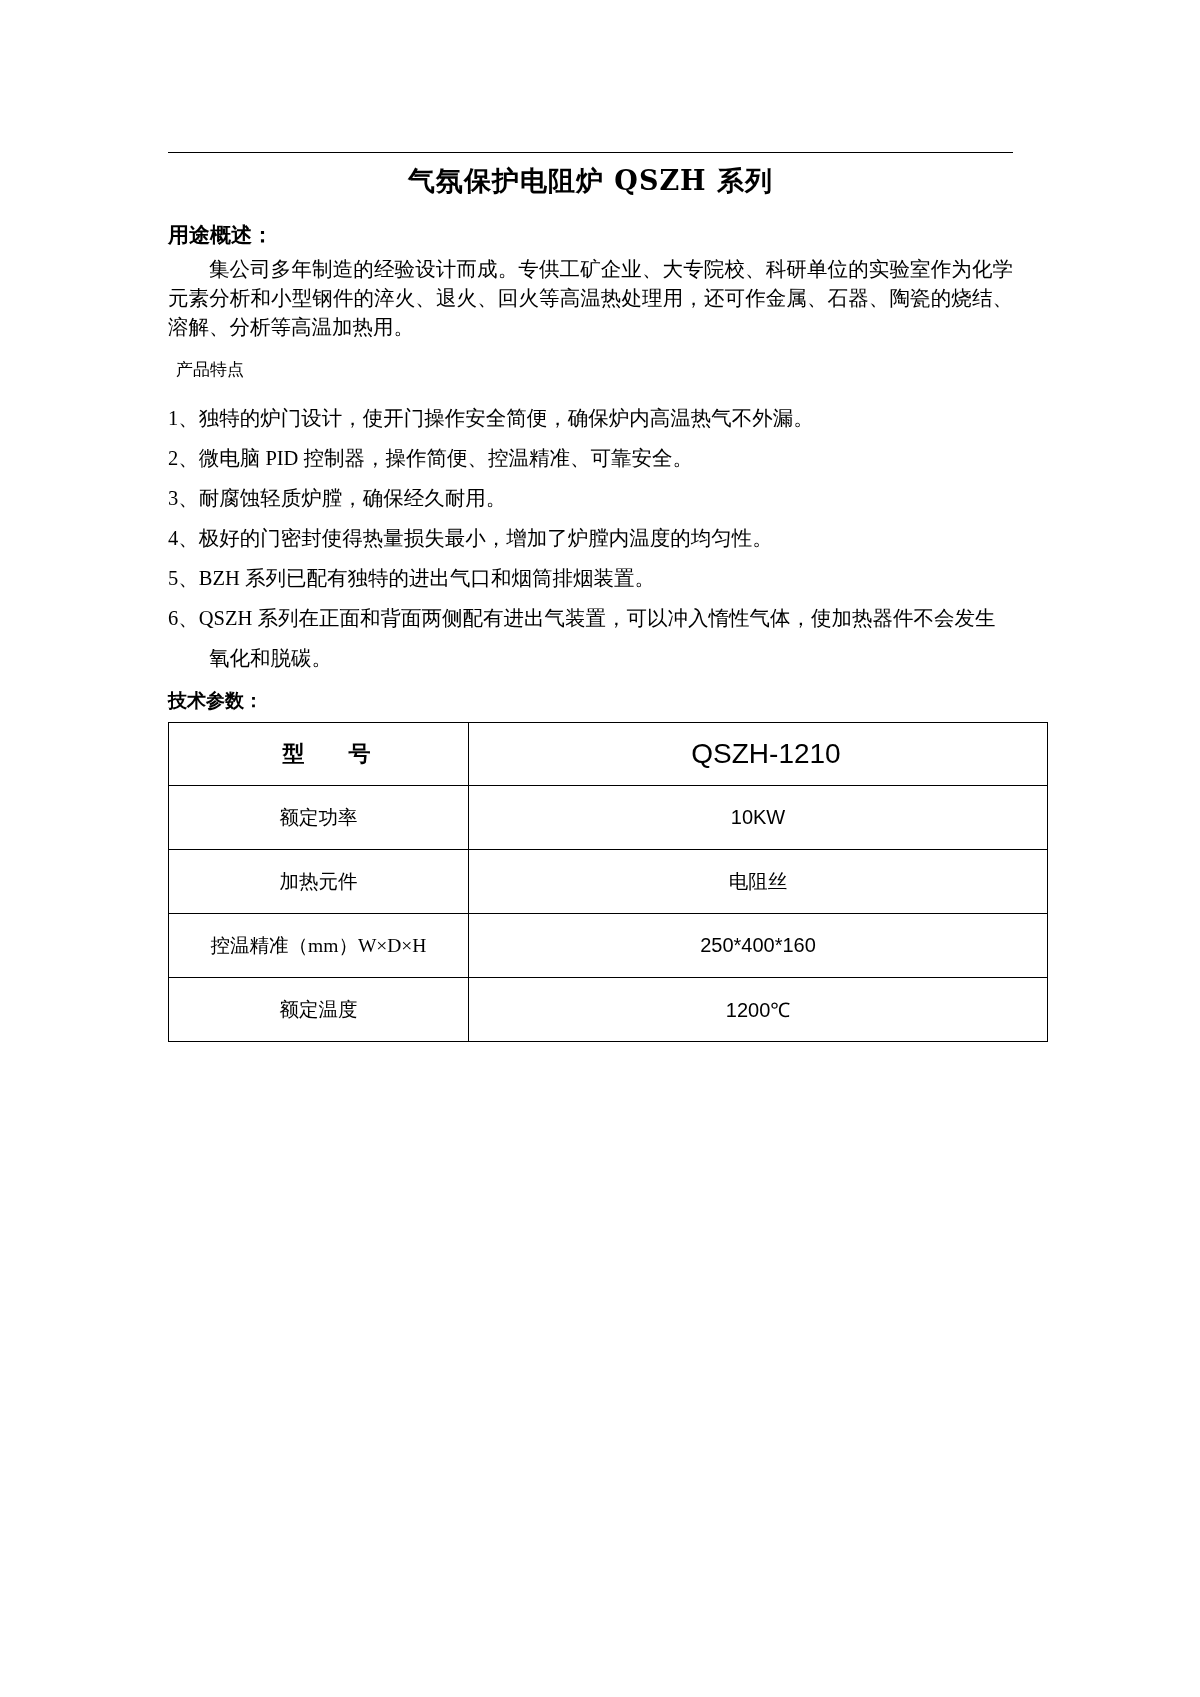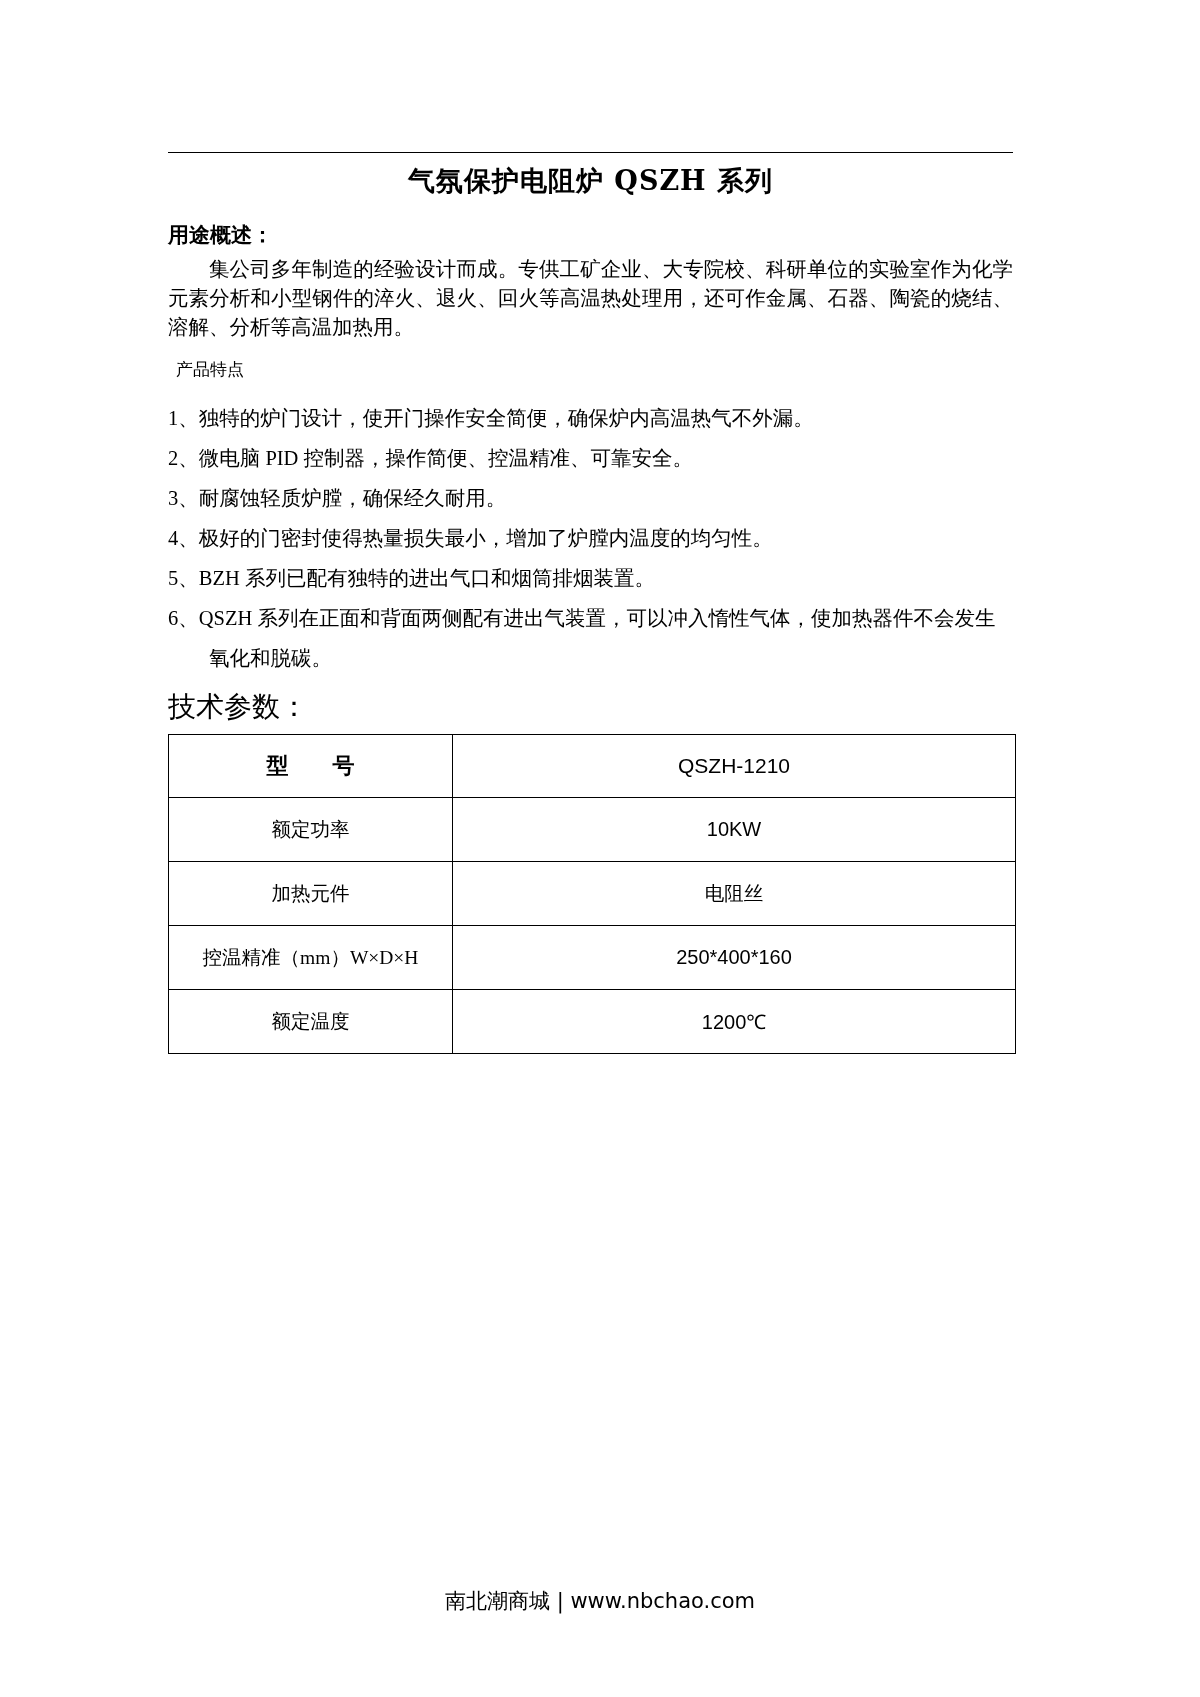--- a/index.html
+++ b/index.html
@@ -61,22 +61,22 @@
   .feat-line {
     font-size: 20.5px;
     line-height: 40px;
     margin: 0;
   }
   .feat-line .cont {
     display: block;
     text-indent: 41px;
   }
   .tech-head {
-    font-size: 28px;
-    font-weight: normal;
+    font-size: 19px;
+    font-weight: bold;
     font-family: "DejaVu Serif", serif;
     margin: 10px 0 8px 0;
   }
   table.spec {
     border-collapse: collapse;
     width: 845px;
     table-layout: fixed;
   }
   table.spec td {
     border: 1.2px solid #000;
@@ -85,25 +85,26 @@
     vertical-align: middle;
     padding: 0;
   }
   table.spec td.lbl { width: 283px; }
   table.spec td.val { width: 562px; }
   table.spec tr.hrow td {
     font-size: 22px;
     font-weight: bold;
     font-family: "DejaVu Serif", serif;
     height: 62px;
+    padding-left: 16px;
   }
   table.spec tr.hrow td.val {
     font-family: "Liberation Sans", sans-serif;
     font-weight: normal;
-    font-size: 21px;
+    font-size: 28px;
   }
   table.spec tr.drow td { height: 63px; }
   table.spec td.val.ascii {
     font-family: "Liberation Sans", sans-serif;
     font-size: 20px;
   }
   .footer {
     position: absolute;
     left: 0;
     top: 1575px;
@@ -162,14 +163,13 @@
         </tr>
         <tr class="drow">
           <td class="lbl">额定温度</td>
           <td class="val ascii">1200℃</td>
         </tr>
       </tbody>
     </table>
 
   </div>
 
-  <div class="footer">南北潮商城 | www.nbchao.com</div>
 </div>
 
 </body></html>

